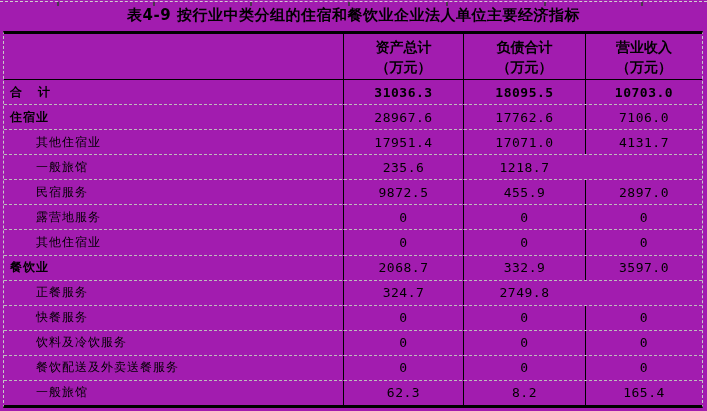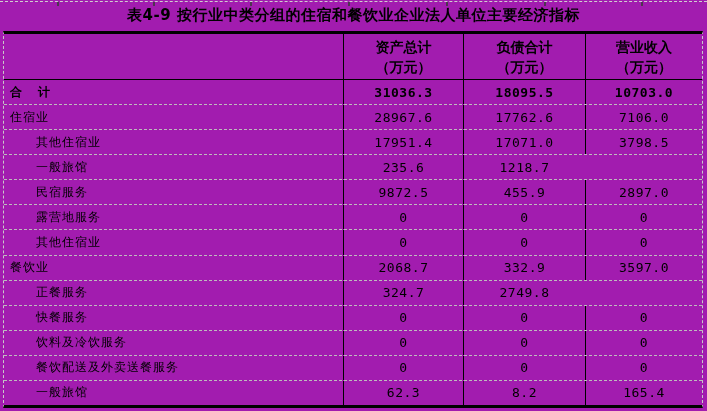--- a/index.html
+++ b/index.html
@@ -44,21 +44,21 @@
   .trow + .trow { border-top:1px dashed #bdbdbd; }
 
   .label-cell { padding-left:6px; font-size:12px; white-space:nowrap; }
   .num-cell {
     justify-content:center; border-left:1px solid #000;
     font-family:"DejaVu Sans Mono", "Liberation Mono", monospace;
     font-size:13px; letter-spacing:0.5px;
   }
   .trow.total .label-cell { font-weight:bold; letter-spacing:2px; }
   .trow.total .num-cell { font-weight:bold; }
-  .trow.group .label-cell { font-weight:normal; letter-spacing:1px;text-align:center; }
+  .trow.group .label-cell { font-weight:bold; letter-spacing:1px;text-align:center; }
   .trow.sub .label-cell { padding-left:32px; letter-spacing:1px; }
 </style>
 </head>
 <body>
 
 <div class="page">
 
   <div class="top-artifact">
     <div class="top-tick" style="left:57px"></div>
     <div class="top-tick" style="left:153px"></div>
@@ -99,21 +99,21 @@
     <div class="cell label-cell">住宿业</div>
     <div class="cell num-cell">28967.6</div>
     <div class="cell num-cell">17762.6</div>
     <div class="cell num-cell">7106.0</div>
   </div>
 
   <div class="trow sub">
     <div class="cell label-cell">其他住宿业</div>
     <div class="cell num-cell">17951.4</div>
     <div class="cell num-cell">17071.0</div>
-    <div class="cell num-cell">3798.5</div>
+    <div class="cell num-cell">4131.7</div>
   </div>
 
   <div class="trow sub">
     <div class="cell label-cell">一般旅馆</div>
     <div class="cell num-cell">235.6</div>
     <div class="cell num-cell">1218.7</div>
   </div>
 
   <div class="trow sub">
     <div class="cell label-cell">民宿服务</div>

